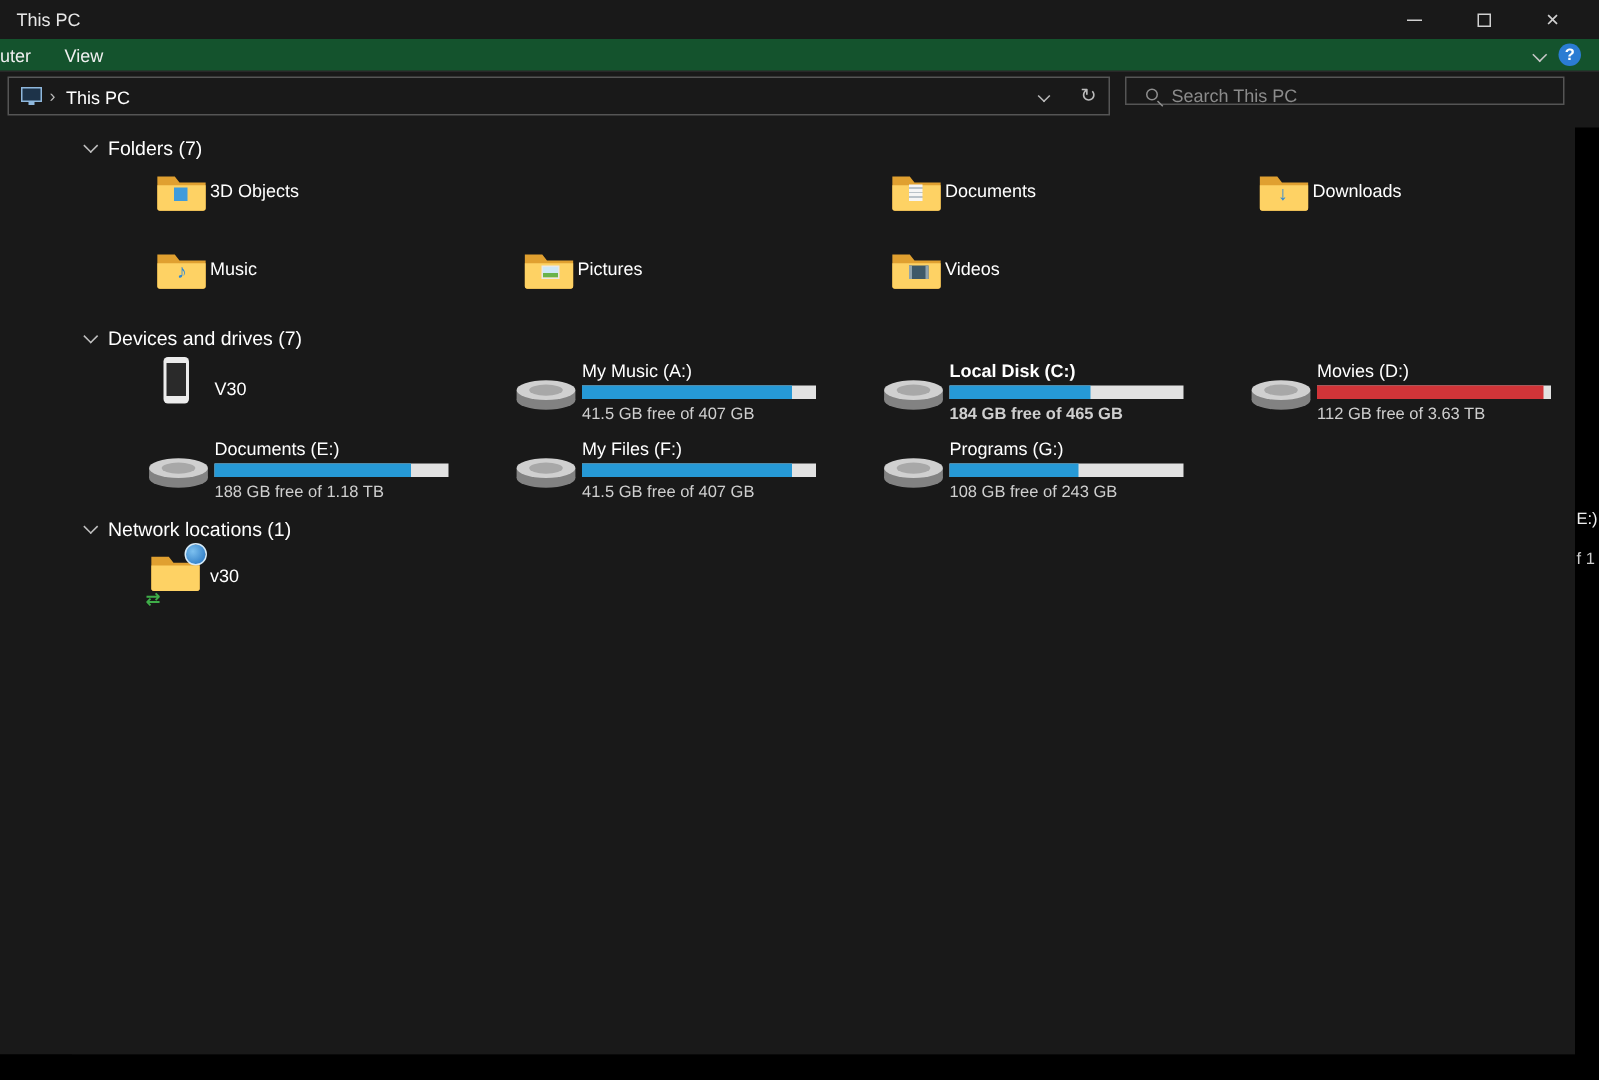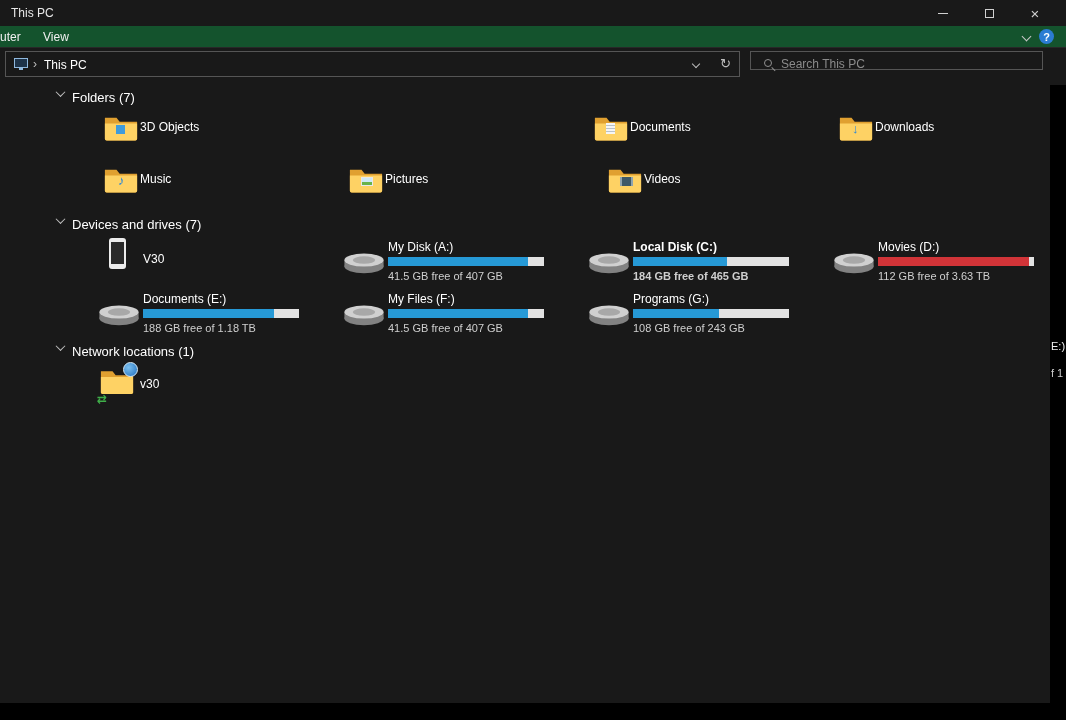--- a/index.html
+++ b/index.html
@@ -42,21 +42,21 @@
 
 .sidebar{position:absolute;left:0;top:80px;width:48px;height:623px;background:#191919}
 .sb-text{position:absolute;left:0;font-size:12px;color:#e8e8e8}
 .sb-row{position:absolute;left:0;width:48px;height:18px}
 .sb-frag{position:absolute;left:0;top:2px;font-size:12px;color:#e8e8e8}
 .pin{position:absolute;left:36px;top:3px;width:10px;height:10px}
 .sb-selected{position:absolute;left:0;top:235px;width:48px;height:16px;background:#4f4f4f}
 
 
 .main{position:absolute;left:48px;top:80px;right:0;height:623px;background:#191919}
-.sec-h{position:absolute;left:9px;display:flex;align-items:flex-start;gap:8px;height:16px}
+.sec-h{position:absolute;left:9px;display:flex;align-items:center;gap:8px;height:16px}
 .sec-chev{width:7px;height:7px;border-right:1px solid #c0c0c0;border-bottom:1px solid #c0c0c0;transform:rotate(45deg) translate(-1px,-1px)}
 .sec-title{font-size:13px;color:#fff;white-space:nowrap}
 .grid{position:absolute;left:0;width:100%}
 
 
 .folder-tile{position:absolute;width:238px;height:48px}
 .ficon{position:absolute;left:8px;top:3px;width:34px;height:29px}
 .ficon svg{width:100%;height:100%;display:block}
 .ov{position:absolute;left:12px;top:12px;font-size:12px;line-height:1;font-weight:bold;color:#2b88d8}
 .ov-3d{width:9px;height:9px;background:#3f9bdb}
@@ -188,21 +188,21 @@
           <div class="folder-tile" style="left: 293px; top: 52px;">
     <span class="ficon">
       <svg viewBox="0 0 38 30">
                 <path d="M1 4 h13 l3.5 4.5 H37 v19 a2 2 0 0 1 -2 2 H3 a2 2 0 0 1 -2 -2 Z" fill="#e0a030"></path>
                 <path d="M1 10.5 H37 v17 a2 2 0 0 1 -2 2 H3 a2 2 0 0 1 -2 -2 Z" fill="#fed264"></path>
               </svg>
       <span class="ov ov-pics"></span>
     </span>
     <span class="flabel">Pictures</span>
   </div>
-          <div class="folder-tile" style="left: 552px; top: 52px;">
+          <div class="folder-tile" style="left: 538px; top: 52px;">
     <span class="ficon">
       <svg viewBox="0 0 38 30">
                 <path d="M1 4 h13 l3.5 4.5 H37 v19 a2 2 0 0 1 -2 2 H3 a2 2 0 0 1 -2 -2 Z" fill="#e0a030"></path>
                 <path d="M1 10.5 H37 v17 a2 2 0 0 1 -2 2 H3 a2 2 0 0 1 -2 -2 Z" fill="#fed264"></path>
               </svg>
       <span class="ov ov-videos"></span>
     </span>
     <span class="flabel">Videos</span>
   </div>
         </div>
@@ -221,21 +221,21 @@
           <div class="drive-tile" style="left: 293px; top: 0px;">
     <span class="dicon">
       <svg viewBox="0 0 44 30">
         <ellipse cx="22" cy="21" rx="21" ry="7" fill="#828282"></ellipse>
         <rect x="1" y="14" width="42" height="7" fill="#828282"></rect>
         <ellipse cx="22" cy="14" rx="21" ry="7" fill="#d0d0d0"></ellipse>
         <ellipse cx="22" cy="14" rx="12" ry="4" fill="#a8a8a8"></ellipse>
       </svg>
     </span>
 
-    <span class="dname">My Disk (A:)</span>
+    <span class="dname">My Music (A:)</span>
     <span class="dbar">
               <span class="dfill" style="width: 90%; background: rgb(38, 153, 214);"></span>
             </span>
     <span class="dfree">41.5 GB free of 407 GB</span>
   </div>
           <div class="drive-tile" style="left: 538px; top: 0px; font-weight: bold;">
     <span class="dicon">
       <svg viewBox="0 0 44 30">
         <ellipse cx="22" cy="21" rx="21" ry="7" fill="#828282"></ellipse>
         <rect x="1" y="14" width="42" height="7" fill="#828282"></rect>

